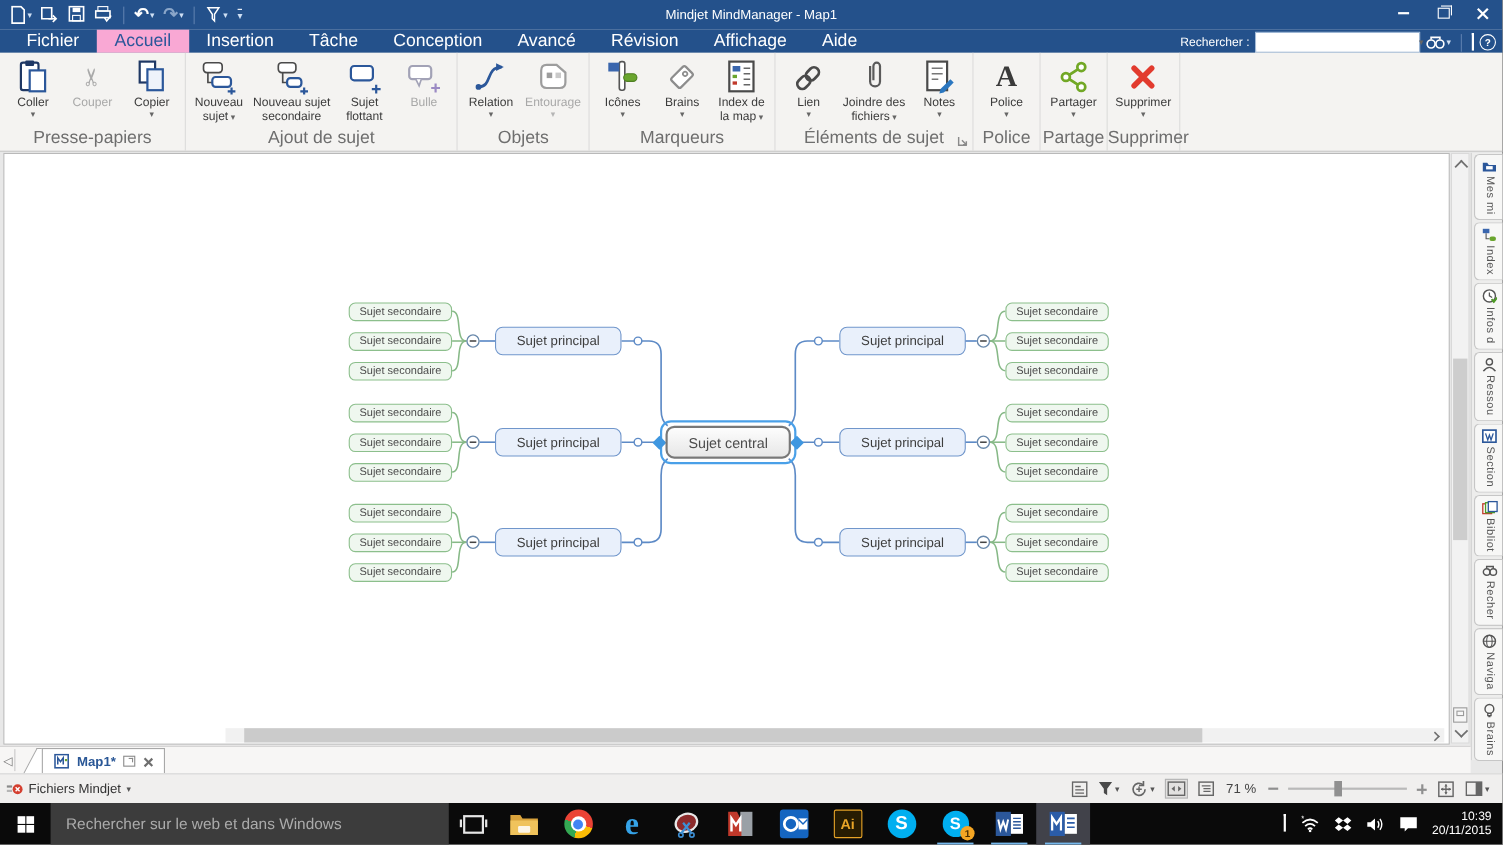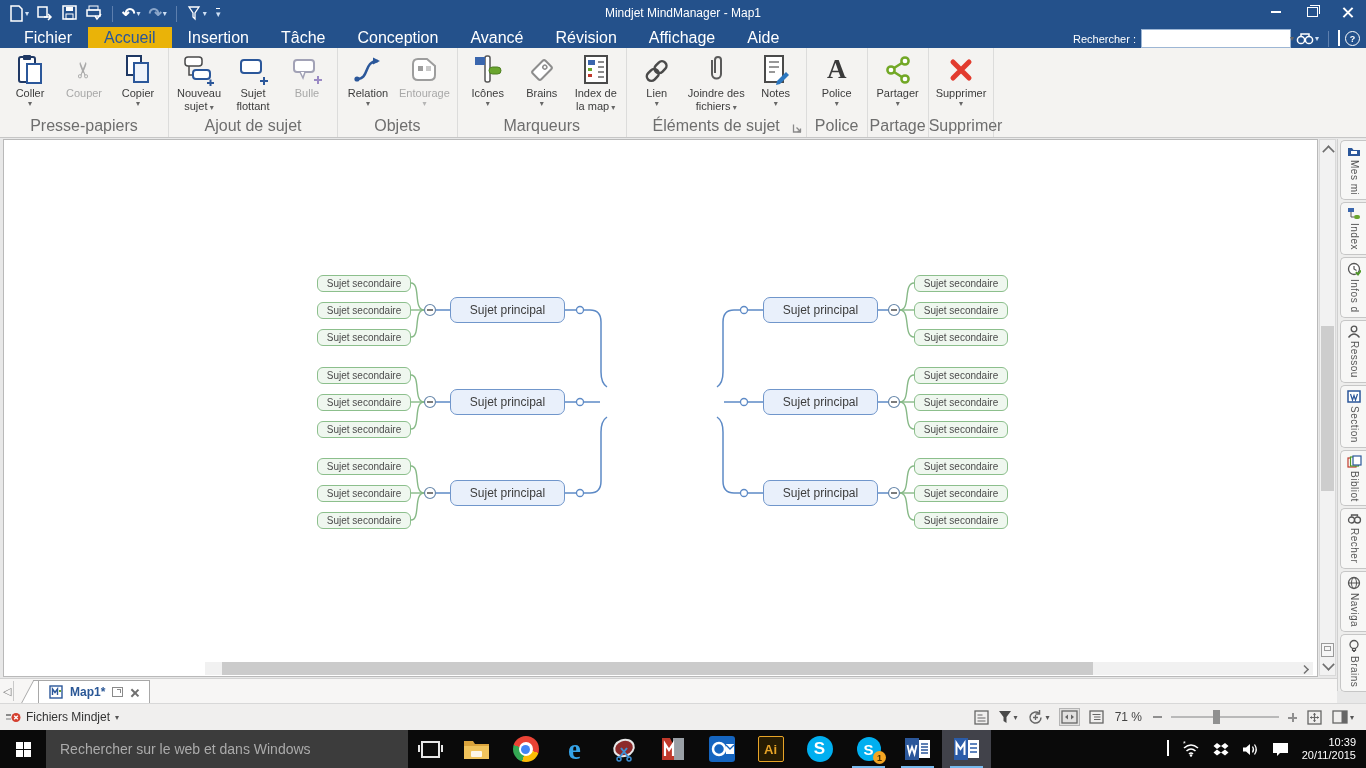--- a/index.html
+++ b/index.html
@@ -21,21 +21,21 @@
   .mingl{width:10px;height:2px;background:#fff;}
   .restgl{width:9px;height:8px;border:1px solid #fff;position:relative;}
   .restgl::before{content:"";position:absolute;left:2px;top:-3px;width:9px;height:8px;border:1px solid #fff;border-bottom:none;border-left:none;}
   .closegl{position:relative;width:12px;height:12px;}
   .closegl::before,.closegl::after{content:"";position:absolute;left:5px;top:0;width:2px;height:13px;background:#fff;}
   .closegl::before{transform:rotate(45deg);}  .closegl::after{transform:rotate(-45deg);}
 
   
   .tabrow{position:absolute;left:0;top:27px;width:1366px;height:21px;background:#24518b;display:flex;padding-left:8px;}
   .rtab{padding:0 16px;line-height:21px;color:#fff;font-size:16px;white-space:nowrap;}
-  .rtab.active{background:#eab308;color:#2a5699;}
+  .rtab.active{background:#f9a8d4;color:#2a5699;}
   .searcharea{position:absolute;right:6px;top:29px;height:19px;display:flex;align-items:center;gap:5px;color:#fff;}
   .searchlbl{font-size:11px;}
   .searchbox{position:relative;width:148px;height:17px;background:#fff;border:1px solid #9db6d4;display:flex;}
   .searchbox input{flex:1;border:none;outline:none;height:15px;font-size:11px;padding:0 3px;font-family:"Liberation Sans",sans-serif;}
   .sb-caret{width:14px;display:flex;align-items:center;justify-content:center;color:#666;font-size:8px;}
   .chevup{width:7px;height:7px;border-left:2px solid #fff;border-top:2px solid #fff;transform:rotate(45deg);margin-top:3px;}
   .helpc{width:13px;height:13px;border:1.5px solid #fff;border-radius:50%;display:flex;align-items:center;justify-content:center;font-size:9px;font-weight:bold;color:#fff;}
 
   
   .ribbon{position:absolute;left:0;top:48px;width:1366px;height:89px;background:#f4f3f1;border-bottom:1px solid #c6c6c6;display:flex;align-items:stretch;}
@@ -268,20 +268,32 @@
         <span class="ric">
           <svg width="32" height="32">
               <rect x="2" y="3" width="17" height="9" rx="3" fill="#fff" stroke="#4a4a4a" stroke-width="1.5"></rect>
               <path d="M6 12 v9 h4" stroke="#4a4a4a" stroke-width="1.5" fill="none"></path>
               <rect x="10" y="16" width="17" height="9" rx="3" fill="#fff" stroke="#2b579a" stroke-width="2"></rect>
               <path d="M24 29 h7 M27.5 25.5 v7" stroke="#2b579a" stroke-width="2"></path>
             </svg>
         </span>
         <span><span>Nouveau</span><br>
         <span>sujet</span><span class="rcaret"> ▾</span></span>
+      </div>
+      <div class="rbtn">
+        <span class="ric">
+          <svg width="32" height="32">
+              <rect x="4" y="3" width="16" height="9" rx="3" fill="#fff" stroke="#4a4a4a" stroke-width="1.5"></rect>
+              <path d="M8 12 v9 h4" stroke="#4a4a4a" stroke-width="1.5" fill="none"></path>
+              <rect x="12" y="17" width="13" height="8" rx="3" fill="#fff" stroke="#2b579a" stroke-width="2"></rect>
+              <path d="M24 29 h7 M27.5 25.5 v7" stroke="#2b579a" stroke-width="2"></path>
+            </svg>
+        </span>
+        <span><span>Nouveau sujet</span><br>
+        <span>secondaire</span></span>
       </div>
       <div class="rbtn">
         <span class="ric">
           <svg width="32" height="32">
               <rect x="4" y="6" width="20" height="13" rx="3" fill="#fff" stroke="#2b579a" stroke-width="2"></rect>
               <path d="M23 27 h8 M27 23 v8" stroke="#2b579a" stroke-width="2"></path>
             </svg>
         </span>
         <span><span>Sujet</span><br>
         <span>flottant</span></span>
@@ -535,20 +547,26 @@
     <div class="tbox sec" style="left:914px;top:485px;">Sujet secondaire</div>
     <div class="tbox sec" style="left:914px;top:512px;">Sujet secondaire</div>
 
     <div class="tbox main" style="left:450px;top:297px;">Sujet principal</div>
     <div class="tbox main" style="left:450px;top:389px;">Sujet principal</div>
     <div class="tbox main" style="left:450px;top:480px;">Sujet principal</div>
     <div class="tbox main" style="left:763px;top:297px;">Sujet principal</div>
     <div class="tbox main" style="left:763px;top:389px;">Sujet principal</div>
     <div class="tbox main" style="left:763px;top:480px;">Sujet principal</div>
 
+    <div class="centralwrap">
+      <span class="selring"></span>
+      <span class="selhandle" style="left:-5px;"></span>
+      <span class="selhandle" style="right:-5px;"></span>
+      <span class="centralbox">Sujet central</span>
+    </div>
   </div>
 
   <div class="vscroll">
     <span class="varrow arr-up"></span>
     <span class="vthumb"></span>
     <span class="vsplitbtn"></span>
     <span class="varrow arr-dn"></span>
   </div>
   <div class="hscroll">
     <span class="hthumb"></span>

